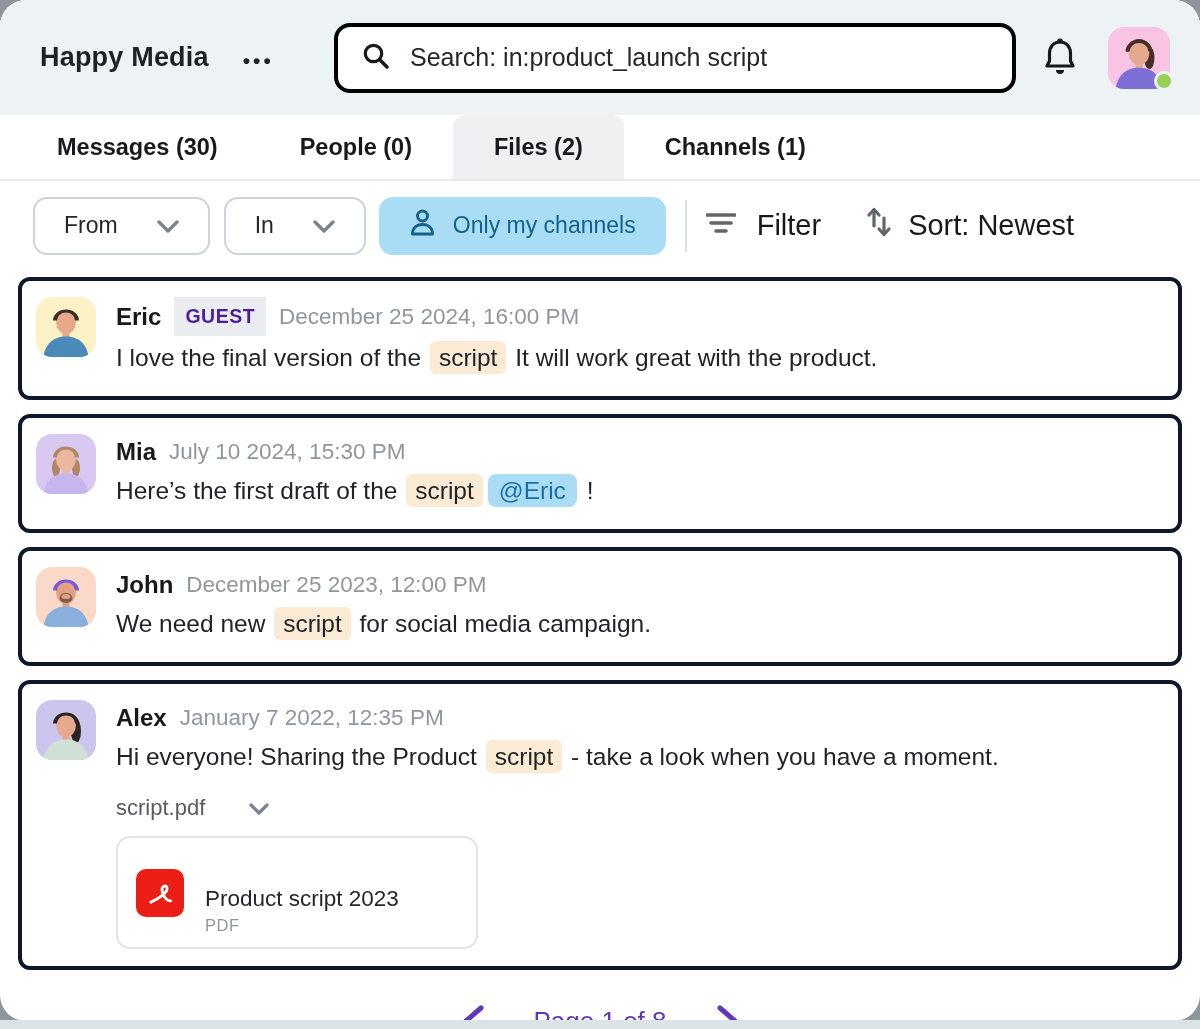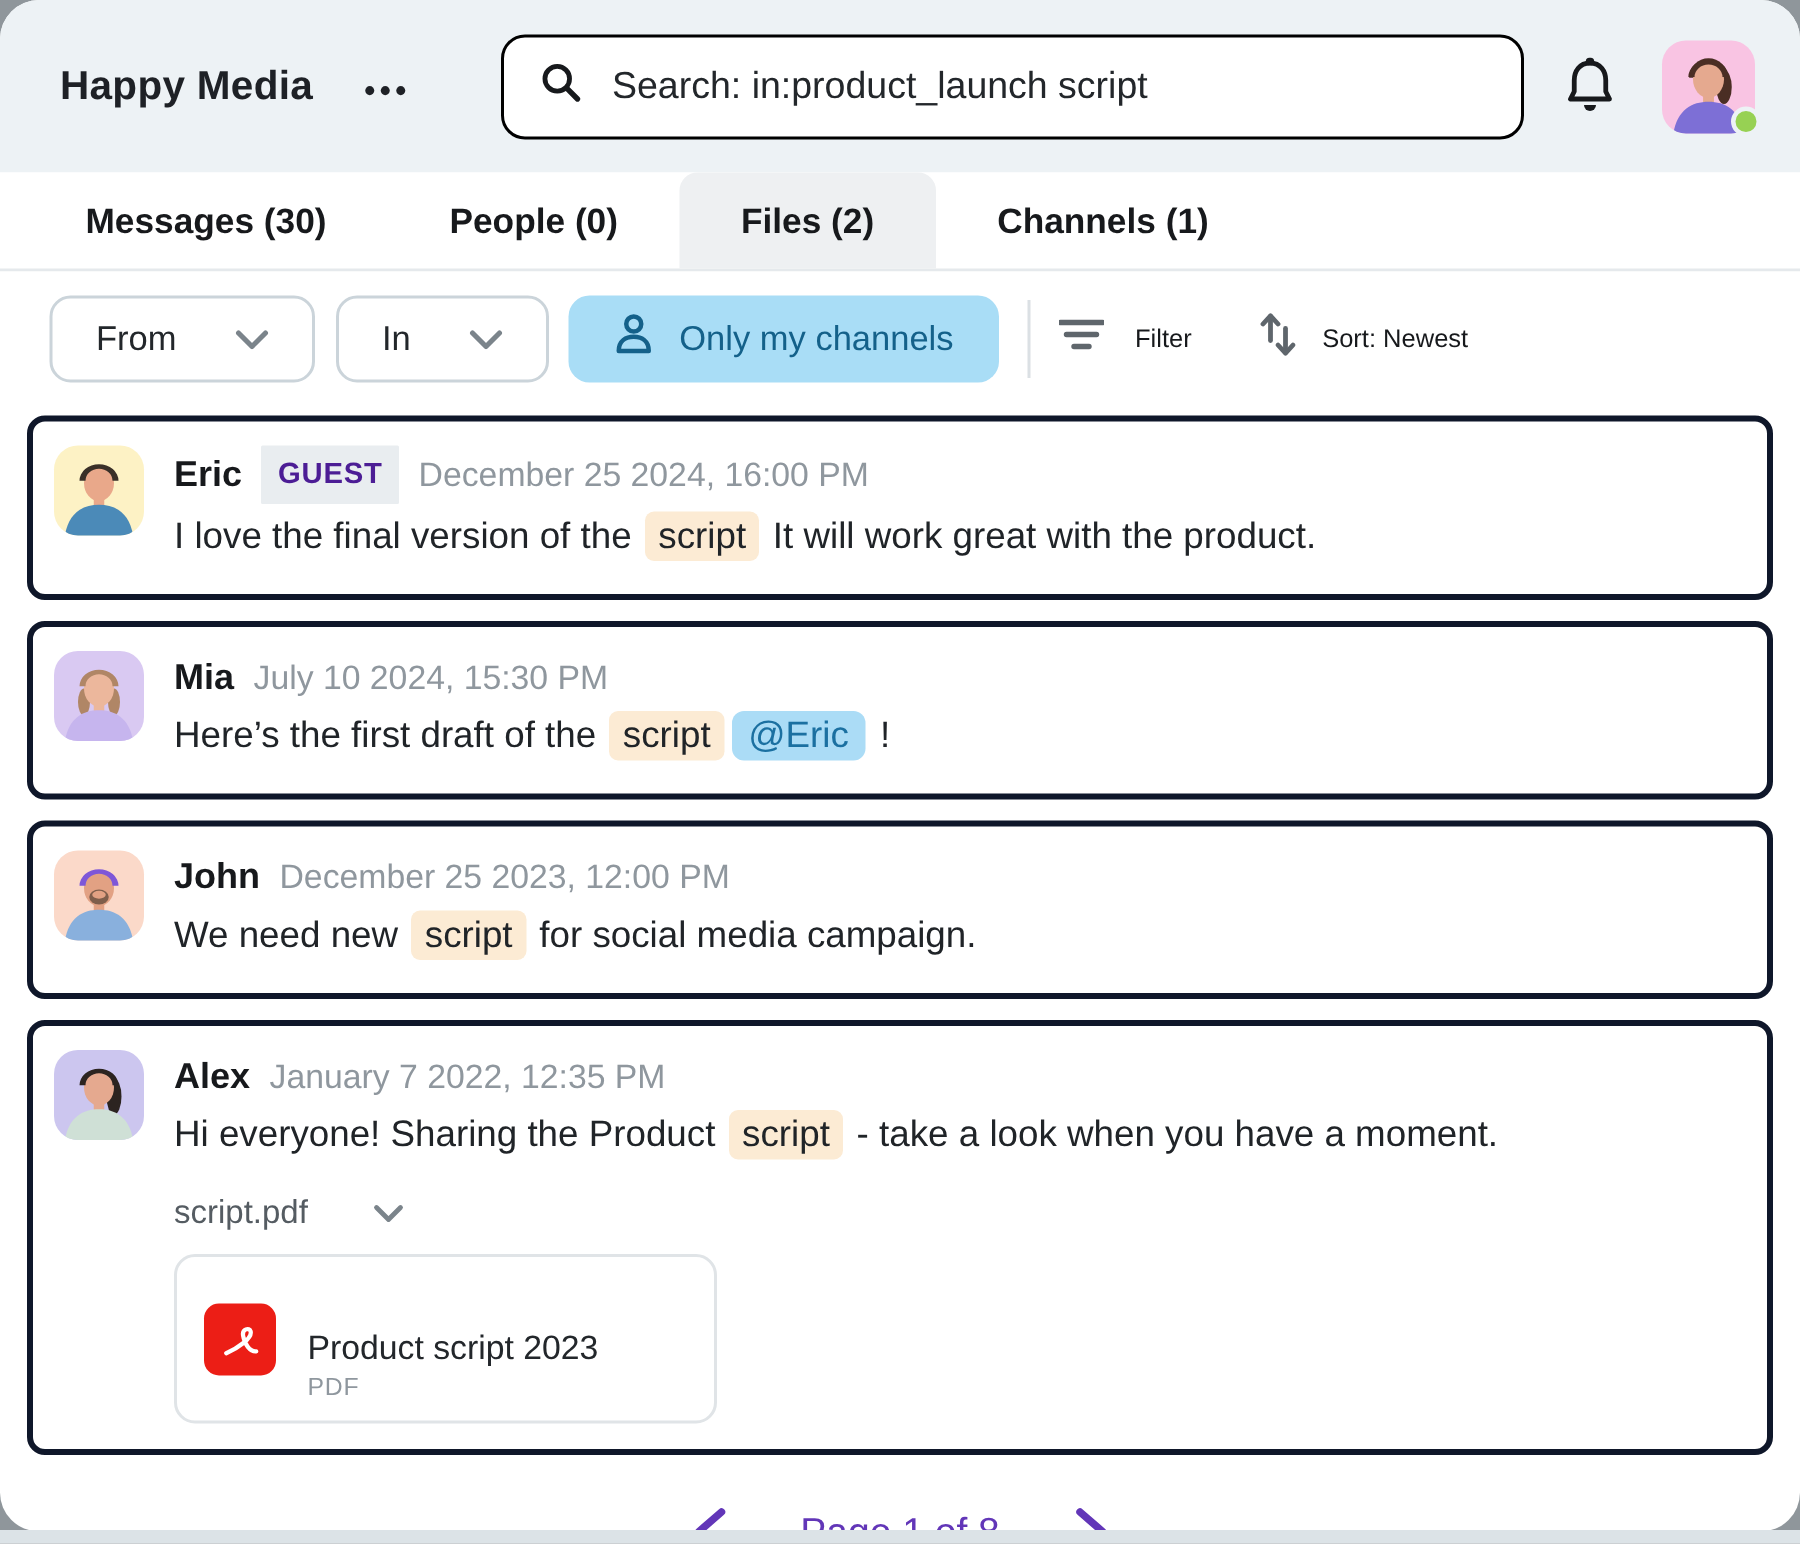--- a/index.html
+++ b/index.html
@@ -19,21 +19,21 @@
   
   .topbar{
     height:115px; background:var(--header-bg,#edf2f5);
     display:flex; align-items:center; padding:0 30px 0 40px;
   }
   .workspace{ display:flex; align-items:center; gap:34px; }
   .workspace-name{ font-size:27px; font-weight:700; color:#1e2126; letter-spacing:.2px; }
   .ellipsis{ font-size:21px; font-weight:900; color:#1e2126; letter-spacing:3px; cursor:pointer; padding-top:6px;}
   .search{
     margin-left:auto; width:682px; height:70px; background:#fff;
-    border:2px solid #000000; border-radius:16px;
+    border:4px solid #000000; border-radius:16px;
     display:flex; align-items:center; padding:0 22px; gap:18px;
   }
   .search input{
     border:none; outline:none; flex:1; font-size:25px; color:#23272b;
     font-family:inherit; background:transparent;
   }
   .bell{ margin:0 30px 0 26px; display:flex; align-items:center; cursor:pointer; }
   .avatar-main{
     width:62px; height:62px; border-radius:16px; position:relative; cursor:pointer;
     overflow:visible;
@@ -65,21 +65,21 @@
     font-size:23px; color:#23272b; cursor:pointer;
   }
   .pill-btn + .pill-btn{ margin-left:14px; }
   .chip{
     margin-left:13px; height:58px; border-radius:14px;
     background:var(--accent-blue-bg,#a9ddf6); color:var(--accent-blue-text,#14618a);
     display:flex; align-items:center; gap:17px; padding:0 30px;
     font-size:23px; font-weight:500; cursor:pointer;
   }
   .vdivider{ width:2px; height:52px; background:#dbe0e4; margin:0 19px; }
-  .icon-group{ display:flex; align-items:center; gap:21px; font-size:17px; color:#17191c; cursor:pointer; }
+  .icon-group{ display:flex; align-items:center; gap:21px; font-size:29px; color:#17191c; cursor:pointer; }
   .sort-group{ margin-left:44px; gap:15px; }
 
   
   .results{ padding:7px 18px 0; }
   .card{
     border:4px solid #0f172a; border-radius:12px; background:#fff;
     display:flex; gap:20px; padding:16px 20px 17px 14px; margin-bottom:14px;
   }
   .avatar{ width:60px; height:60px; border-radius:16px; flex:0 0 60px; background:var(--av-bg); }
   .content{ flex:1; min-width:0; }

